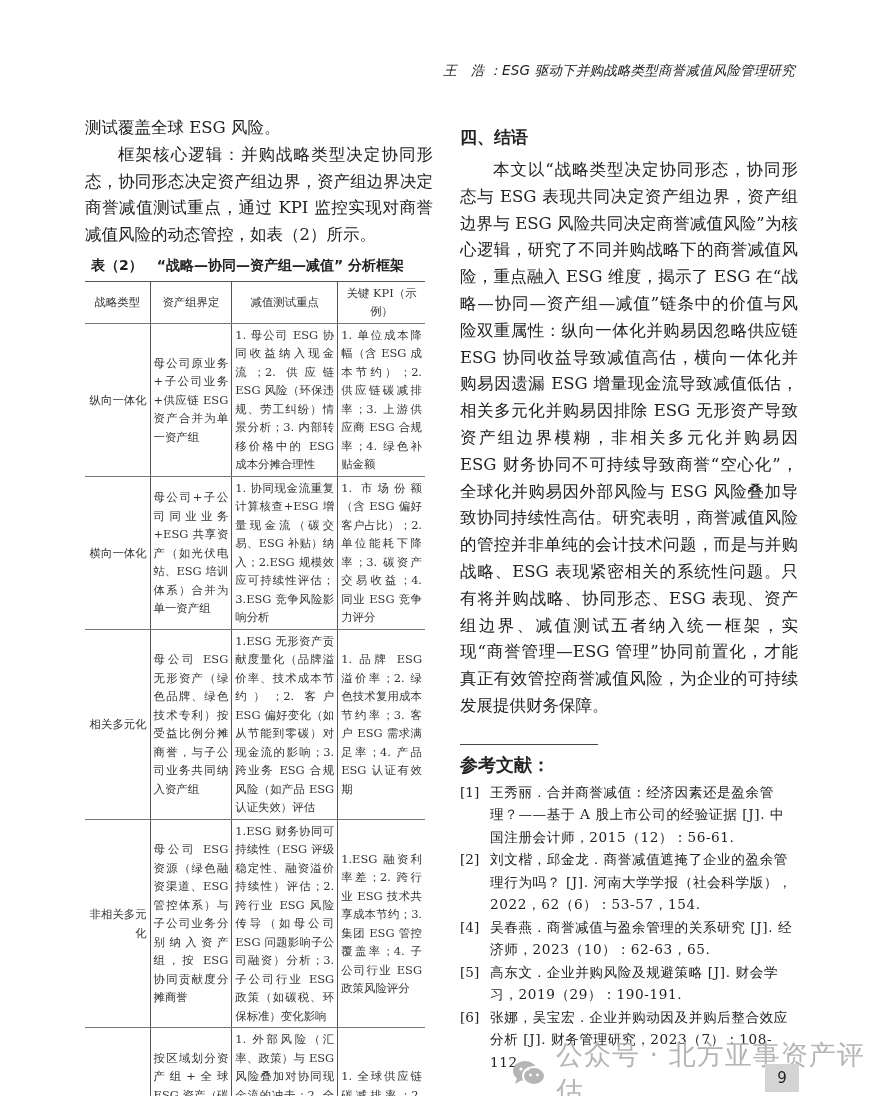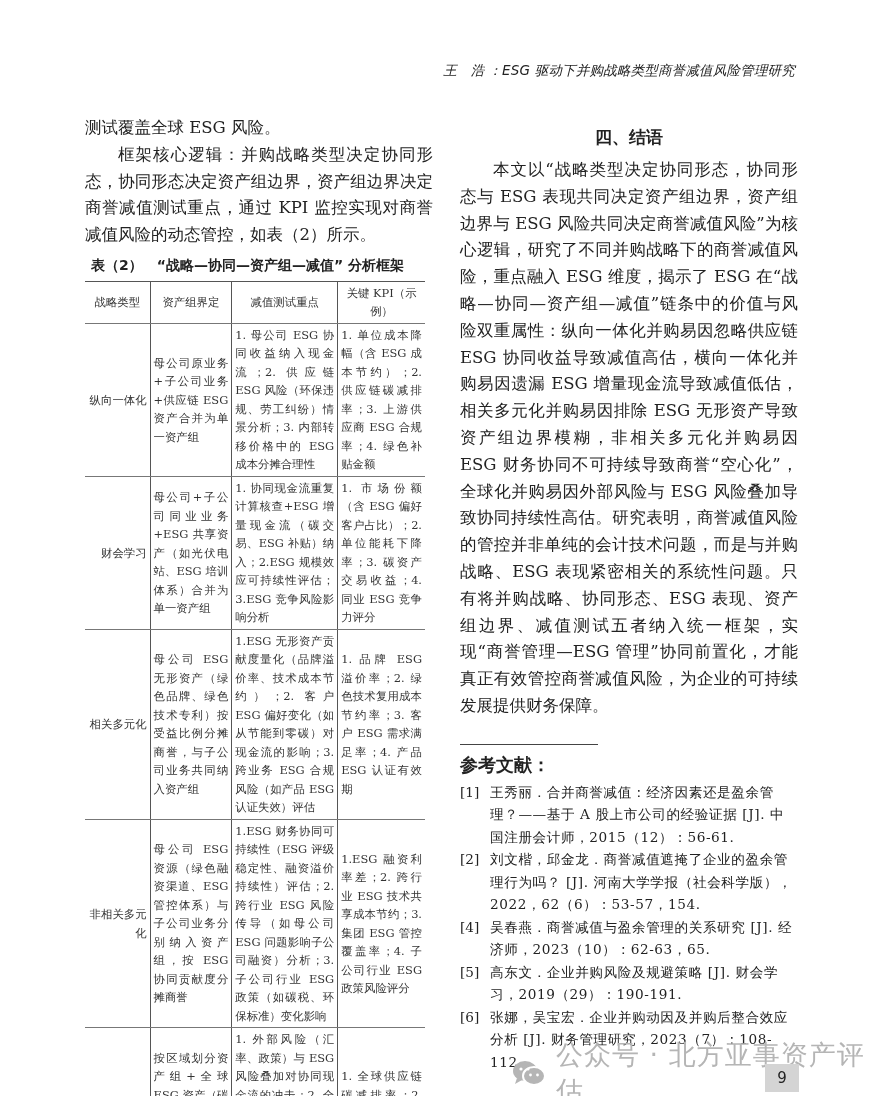--- a/index.html
+++ b/index.html
@@ -17,21 +17,21 @@
   table.frame { border-collapse: collapse; width: 340px; font-size: 11.4px; line-height: 18.5px; color: #333; }
   table.frame th, table.frame td { border-left: 1px solid #555; border-bottom: 1px solid #777; padding: 2px 3px; vertical-align: middle; }
   table.frame th:first-child, table.frame td:first-child { border-left: none; }
   table.frame thead th { border-top: 1.5px solid #555; font-weight: normal; height: 26px; text-align: center; }
   table.frame td.type { text-align: right; width: 58px; }
   table.frame td.asset { width: 74px; text-align: justify; }
   table.frame td.test { width: 98px; text-align: justify; }
   table.frame td.kpi { width: 80px; text-align: justify; }
   table.frame tbody tr:last-child td { border-bottom: 1.5px solid #555; }
   .section-title { font-family: "DejaVu Sans", "Liberation Sans", sans-serif; font-weight: bold; font-size: 17px;
-                   text-align: center; margin: 0 0 8px 0; }
+                   margin: 0 0 8px 0; }
   .ref-divider { width: 138px; border-top: 1px solid #444; margin: 24px 0 8px 0; }
   .ref-heading { font-family: "DejaVu Sans", "Liberation Sans", sans-serif; font-weight: bold; font-size: 18px; margin: 0 0 4px 0; }
   .ref-list { list-style: none; margin: 0; padding: 0; }
   .ref-item { font-size: 13.6px; line-height: 22.5px; padding-left: 30px; text-indent: -30px; letter-spacing: 0.6px; color: #222; }
   .ref-num { display: inline-block; width: 30px; text-indent: 0; letter-spacing: 0; }
   .watermark { position: absolute; left: 512px; top: 1037px; font-family: "DejaVu Sans", "Liberation Sans", sans-serif;
                font-size: 27px; color: #b5b5b5; letter-spacing: 1px; display: flex; align-items: center; }
   .wechat-icon { width: 34px; height: 26px; margin-right: 10px; position: relative; }
   .page-num { position: absolute; left: 765px; top: 1064px; width: 34px; height: 28px; background: #d4d4d4;
               font-family: "DejaVu Sans", "Liberation Sans", sans-serif; font-size: 15px; color: #222;
@@ -58,21 +58,21 @@
       </tr>
     </thead>
     <tbody>
       <tr style="height:110px">
         <td class="type">纵向一体化</td>
         <td class="asset">母公司原业务+子公司业务+供应链 ESG 资产合并为单一资产组</td>
         <td class="test">1. 母公司 ESG 协同收益纳入现金流；2. 供应链 ESG 风险（环保违规、劳工纠纷）情景分析；3. 内部转移价格中的 ESG 成本分摊合理性</td>
         <td class="kpi">1. 单位成本降幅（含 ESG 成本节约）；2. 供应链碳减排率；3. 上游供应商 ESG 合规率；4. 绿色补贴金额</td>
       </tr>
       <tr style="height:92px">
-        <td class="type">财会学习</td>
+        <td class="type">横向一体化</td>
         <td class="asset">母公司+子公司同业业务+ESG 共享资产（如光伏电站、ESG 培训体系）合并为单一资产组</td>
         <td class="test">1. 协同现金流重复计算核查+ESG 增量现金流（碳交易、ESG 补贴）纳入；2.ESG 规模效应可持续性评估；3.ESG 竞争风险影响分析</td>
         <td class="kpi">1. 市场份额（含 ESG 偏好客户占比）；2. 单位能耗下降率；3. 碳资产交易收益；4. 同业 ESG 竞争力评分</td>
       </tr>
       <tr style="height:160px">
         <td class="type">相关多元化</td>
         <td class="asset">母公司 ESG 无形资产（绿色品牌、绿色技术专利）按受益比例分摊商誉，与子公司业务共同纳入资产组</td>
         <td class="test">1.ESG 无形资产贡献度量化（品牌溢价率、技术成本节约）；2. 客户 ESG 偏好变化（如从节能到零碳）对现金流的影响；3. 跨业务 ESG 合规风险（如产品 ESG 认证失效）评估</td>
         <td class="kpi">1. 品牌 ESG 溢价率；2. 绿色技术复用成本节约率；3. 客户 ESG 需求满足率；4. 产品 ESG 认证有效期</td>
       </tr>

